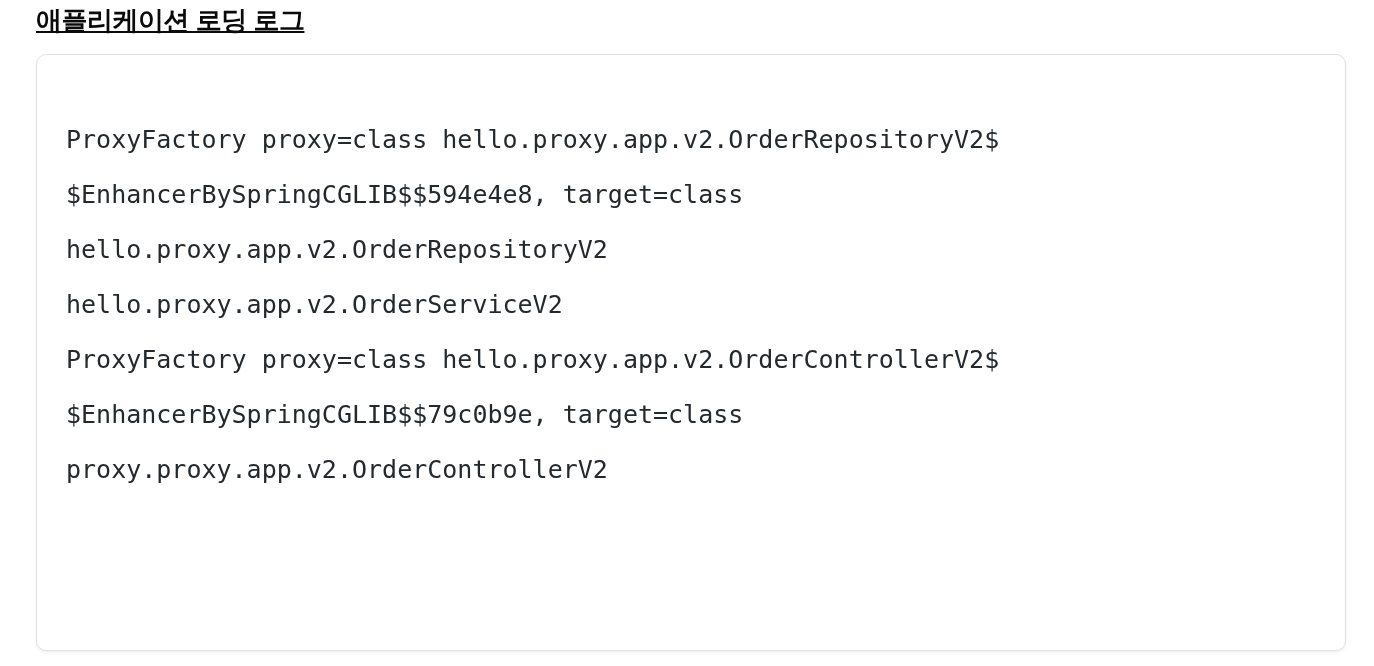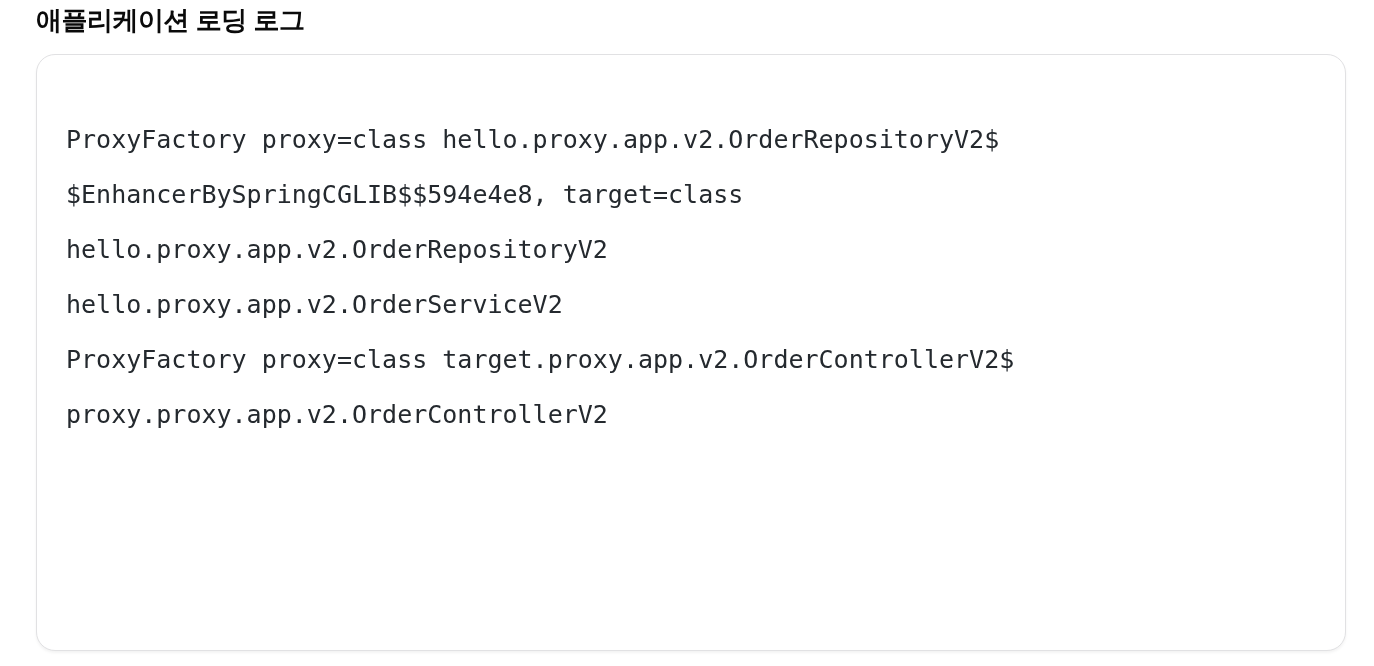--- a/index.html
+++ b/index.html
@@ -19,28 +19,29 @@
     box-sizing: border-box;
   }
   .page-title {
     margin: 0;
     font-size: 26px;
     line-height: 33px;
     font-weight: 700;
     color: #0a0a0a;
     letter-spacing: -0.5px;
     font-family: "Liberation Sans", sans-serif;
+    text-decoration: underline;
   }
   .log-box {
     margin-top: 17px;
     height: 597px;
     box-sizing: border-box;
     background: #ffffff;
     border: 1px solid #e1e1e3;
-    border-radius: 19px;
+    border-radius: 10px;
     box-shadow: 0 2px 3px rgba(0, 0, 0, 0.05);
     padding: 57px 28px 44px 29px;
     overflow: hidden;
   }
   .log-lines {
     font-family: "DejaVu Sans Mono", "Liberation Mono", monospace;
     font-size: 25px;
     line-height: 55px;
     color: #24292e;
   }
@@ -53,17 +54,18 @@
 
 <div class="page">
   <h1 class="page-title">애플리케이션 로딩 로그</h1>
 
   <div class="log-box">
     <div class="log-lines">
         <div class="log-line">ProxyFactory proxy=class hello.proxy.app.v2.OrderRepositoryV2$</div>
         <div class="log-line">$EnhancerBySpringCGLIB$$594e4e8, target=class</div>
         <div class="log-line">hello.proxy.app.v2.OrderRepositoryV2</div>
         <div class="log-line">hello.proxy.app.v2.OrderServiceV2</div>
-        <div class="log-line">ProxyFactory proxy=class target.proxy.app.v2.OrderControllerV2$</div>
+        <div class="log-line">ProxyFactory proxy=class hello.proxy.app.v2.OrderControllerV2$</div>
+        <div class="log-line">$EnhancerBySpringCGLIB$$79c0b9e, target=class</div>
         <div class="log-line">proxy.proxy.app.v2.OrderControllerV2</div>
       </div>
   </div>
 </div>
 
 </body></html>

